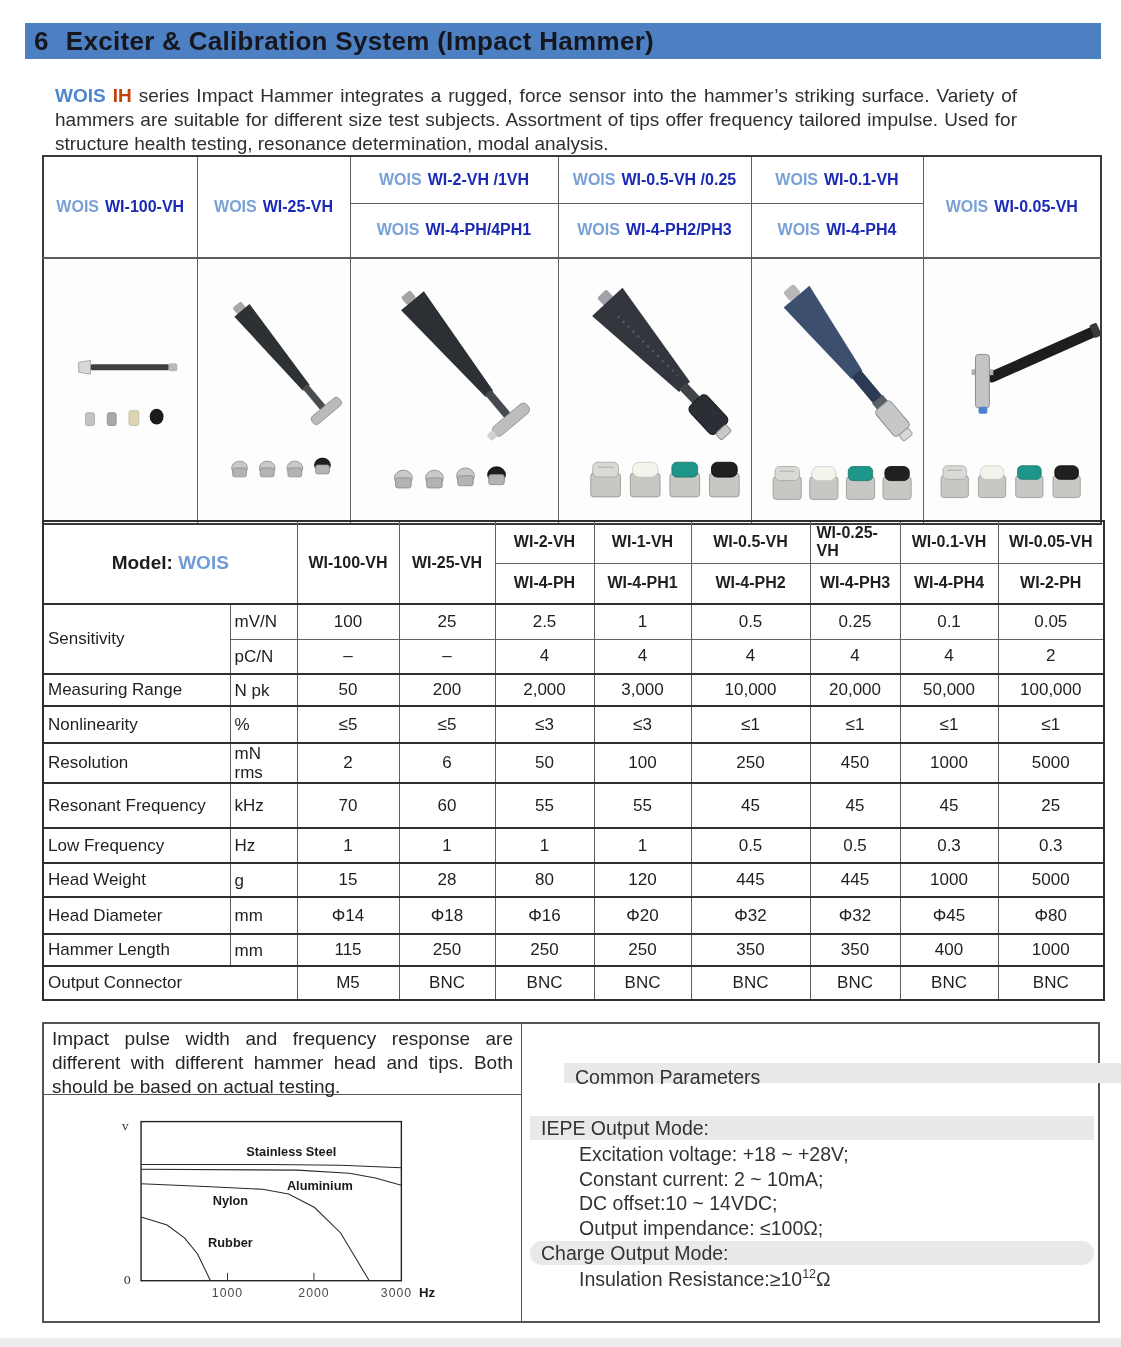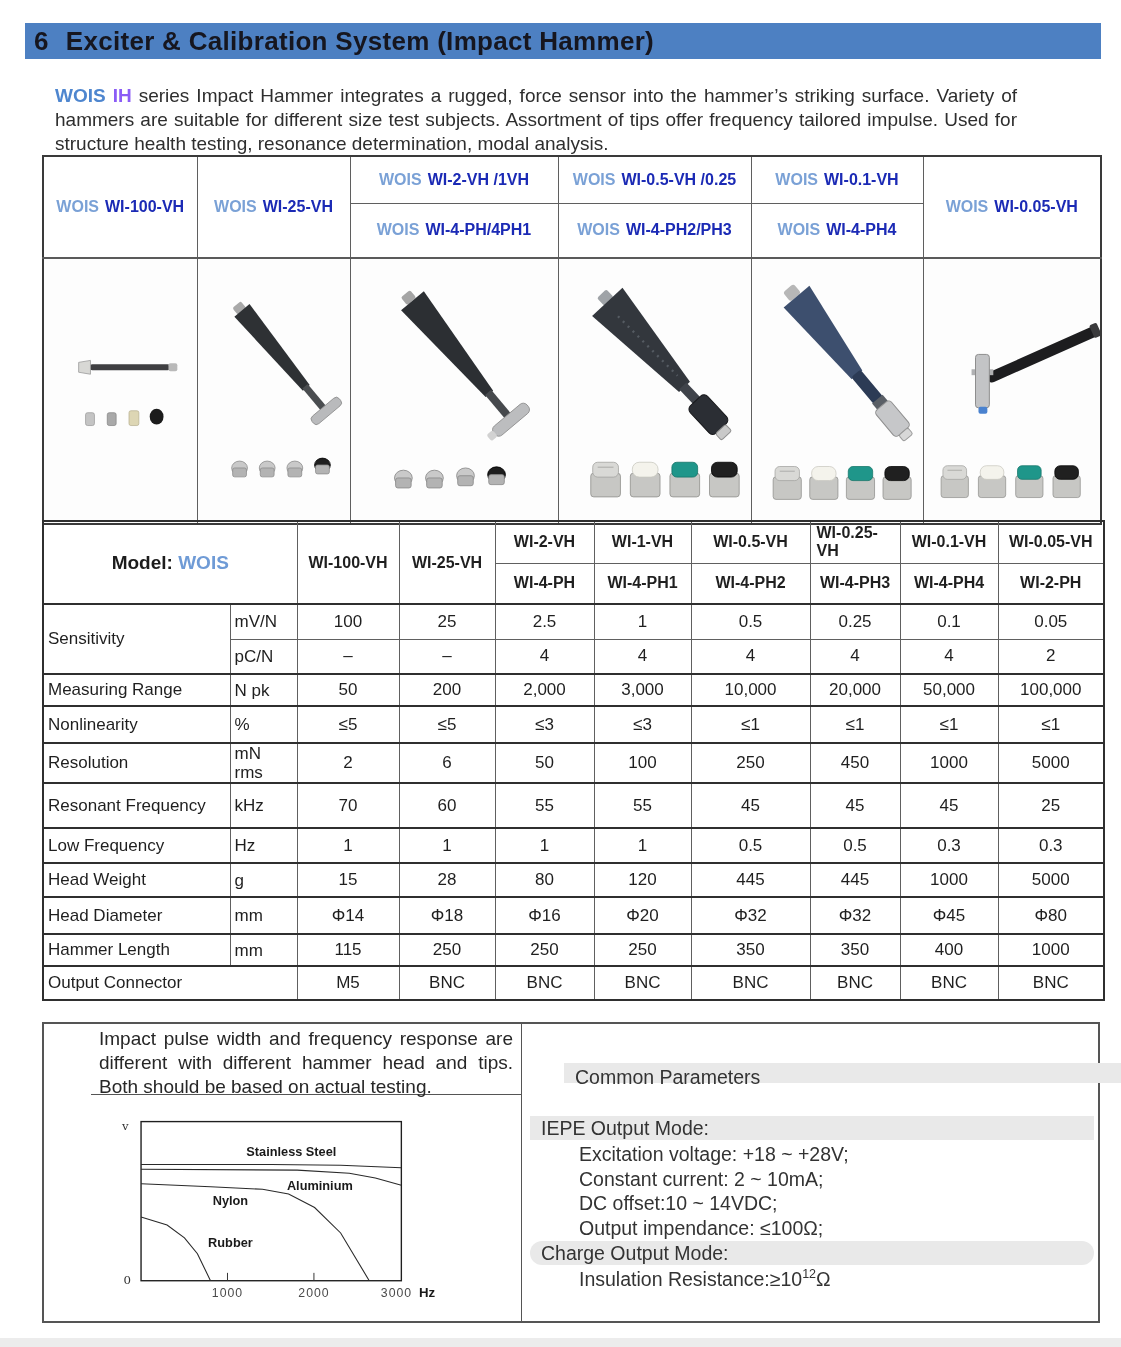--- a/index.html
+++ b/index.html
@@ -7,21 +7,21 @@
        font-family:"Liberation Sans",sans-serif;color:#2a2a2a;}
   
   .title-bar{position:absolute;left:25px;top:23px;width:1076px;height:36px;background:#4d80c2;
              color:#16161f;font-size:26px;font-weight:bold;line-height:37px;padding-left:9px;
              box-sizing:border-box;letter-spacing:.3px;}
   .title-bar .num{margin-right:17px;}
   
   .intro{position:absolute;left:55px;top:84px;width:962px;font-size:19px;line-height:24px;
          text-align:justify;color:#2e2e2e;}
   .intro .brand{color:#4e86cf;font-weight:bold;}
-  .intro .series{color:#8b5cf6;font-weight:bold;}
+  .intro .series{color:#c2410c;font-weight:bold;}
   
   table{border-collapse:collapse;table-layout:fixed;}
   .product-table{position:absolute;left:42px;top:155px;width:1058px;border:2px solid #3a3a3a;}
   .product-table td{border:1px solid #5f5f5f;text-align:center;vertical-align:middle;
                     font-size:16px;font-weight:bold;white-space:nowrap;overflow:hidden;padding:8px;}
   .product-table tr.imgrow td{border-top:2px solid #5a5a5a;background:#fdfdfd;}
   .pbrand{color:#7aa1d6;margin-right:6px;}
   .pmodel{color:#1b2ab5;}
   .pcell svg{display:block;margin:0 auto;}
   
@@ -34,21 +34,21 @@
   .mh{font-weight:bold;color:#1b2ab5;font-size:16px;text-align:center;}
   .mh.wl{text-align:left;padding-left:6px;}
   .lab{text-align:left;padding-left:8px;}
   .unit{text-align:left;padding-left:6px;line-height:19px;}
   .val{text-align:center;}
   
   .bottom-box{position:absolute;left:42px;top:1022px;width:1058px;height:301px;border:2px solid #555;
               box-sizing:border-box;}
   .left-pane{position:absolute;left:0;top:0;width:478px;height:297px;border-right:1px solid #555;box-sizing:border-box;}
   .note{height:67px;border-bottom:1px solid #555;padding:3px 8px 0 8px;font-size:19px;line-height:24px;
-        text-align:justify;color:#272727;margin-left:47px;}
+        text-align:justify;color:#272727;}
   .chart-wrap{position:absolute;left:0;top:75px;}
   .cAxis{font-size:12px;fill:#333;font-family:"DejaVu Serif",serif;}
   .cTick{font-size:12.5px;fill:#4a4a4a;font-family:"Liberation Sans",sans-serif;letter-spacing:1px;}
   .cLab{font-size:13px;font-weight:bold;fill:#1a1a1a;font-family:"Liberation Sans",sans-serif;}
   .cHz{font-size:13.5px;font-weight:bold;fill:#1a1a1a;}
   .right-pane{position:absolute;left:479px;top:0;width:575px;height:297px;font-size:19.5px;color:#333;}
   .gbar{position:absolute;left:7px;width:564px;background:#e9e9e9;box-sizing:border-box;padding-left:11px;}
   .cp-bar{top:39px;height:20px;line-height:29px;margin-left:34px;}
   .iepe-bar{top:92px;height:24px;line-height:24px;}
   .charge-bar{top:217px;height:24px;line-height:24px;border-radius:12px;}

